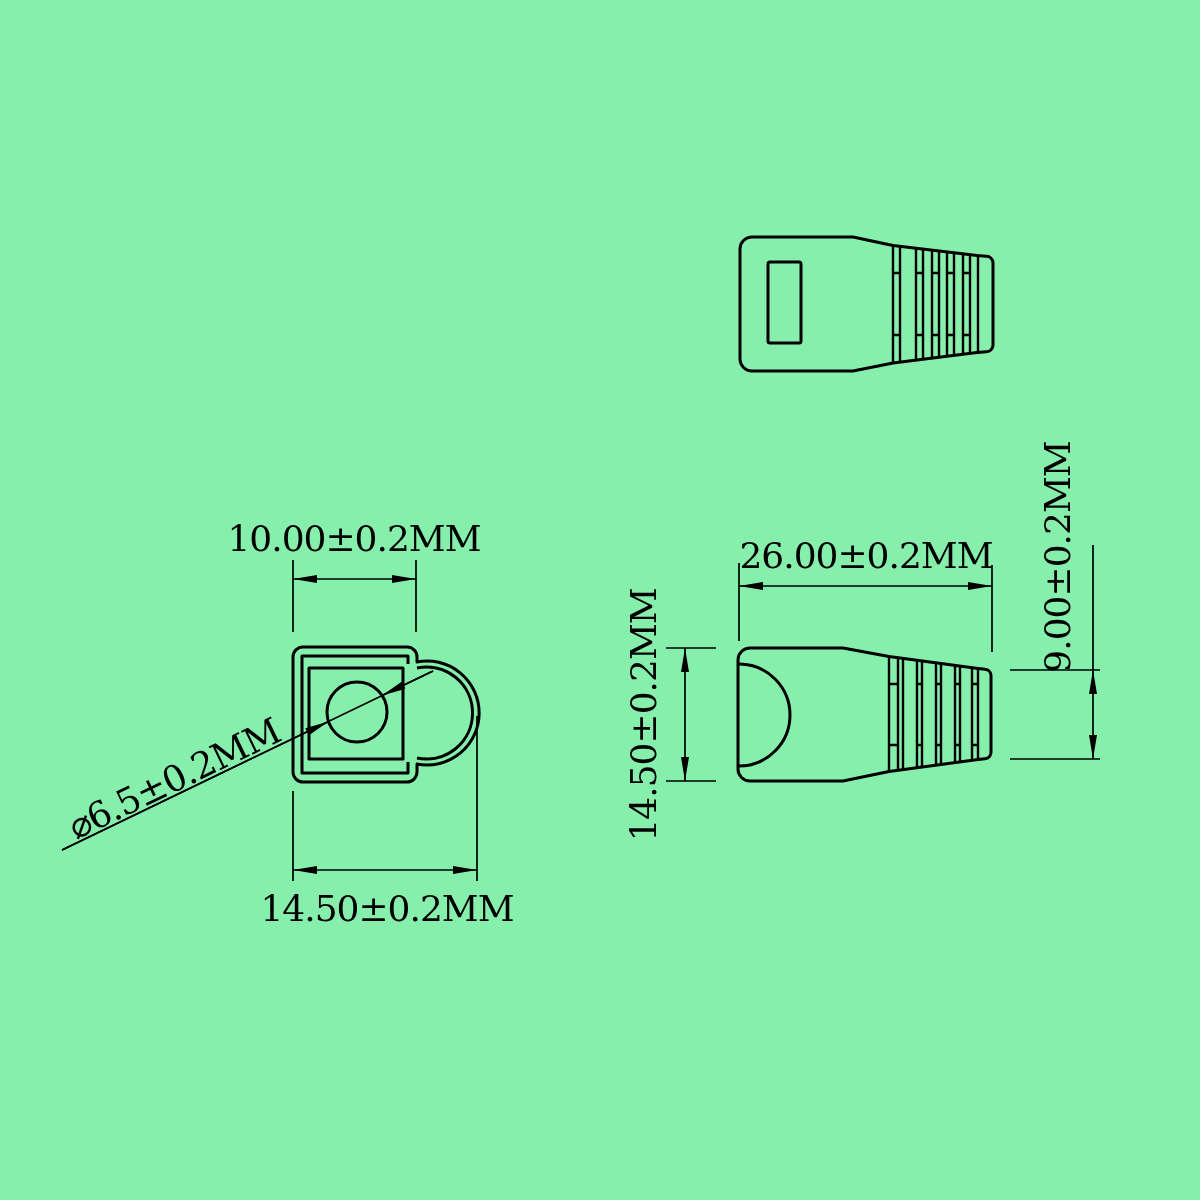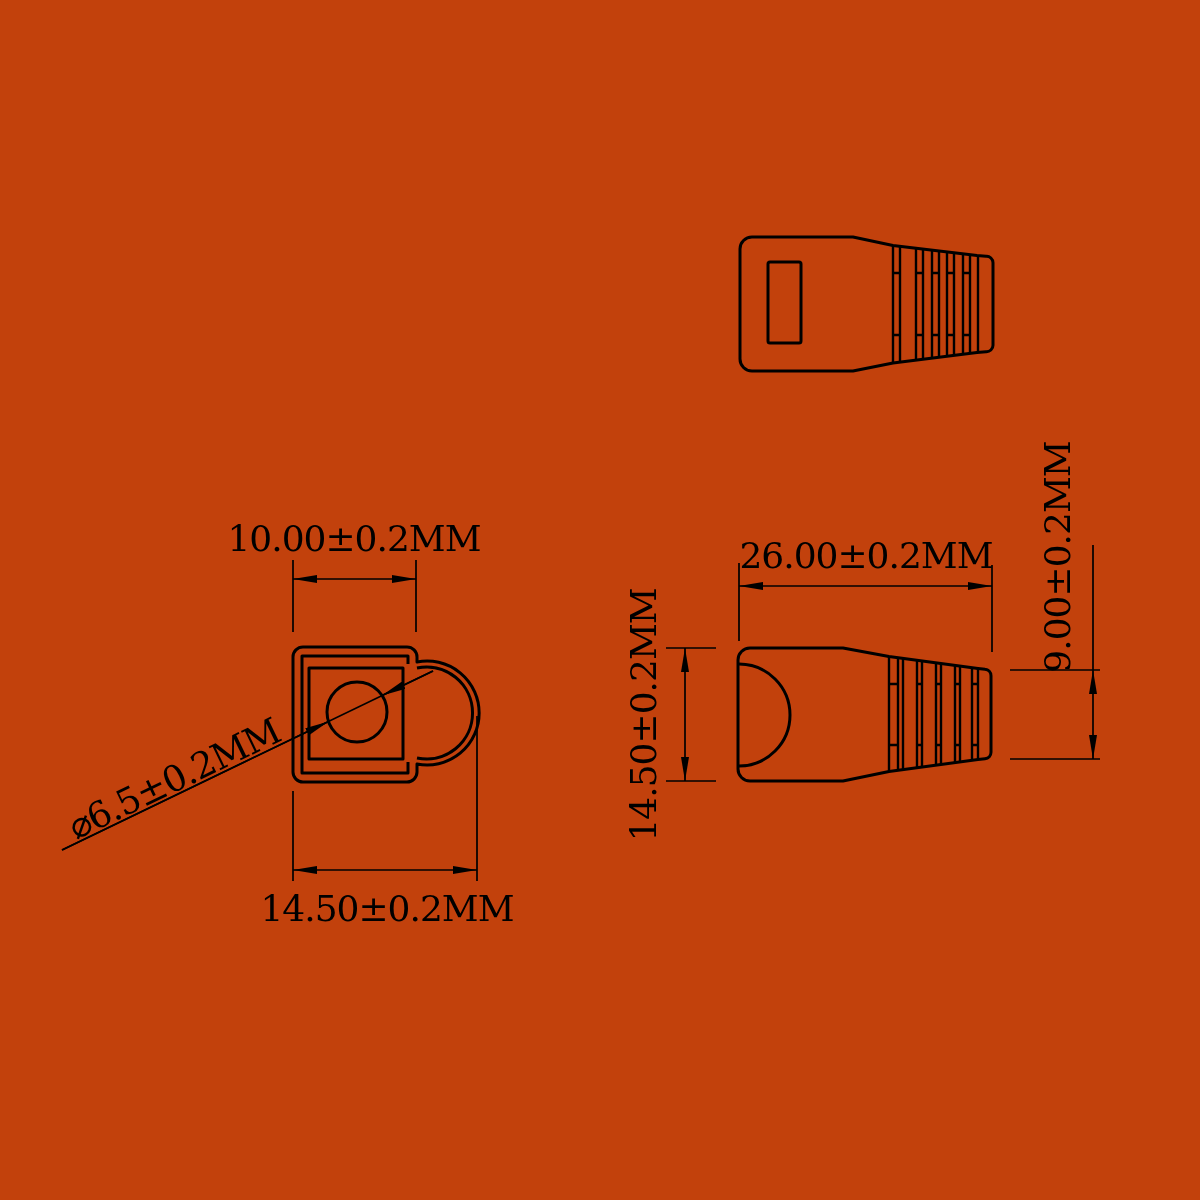--- a/index.html
+++ b/index.html
@@ -4,21 +4,21 @@
 <style>
   html, body {
     margin: 0;
     padding: 0;
     background: #ffffff;
   }
   .canvas {
     position: relative;
     width: 1200px;
     height: 1200px;
-    background: #c2410c;
+    background: #86efac;
     overflow: hidden;
   }
   svg { display: block; }
   .outline  { fill: none; stroke: #000; stroke-width: 3;   stroke-linejoin: round; }
   .detail   { fill: none; stroke: #000; stroke-width: 3;   stroke-linejoin: round; }
   .rib      { fill: none; stroke: #000; stroke-width: 2.4; }
   .tick     { fill: none; stroke: #000; stroke-width: 2.4; }
   .dimline  { fill: none; stroke: #000; stroke-width: 1.7; }
   .extline  { fill: none; stroke: #000; stroke-width: 1.7; }
   .dimtext  {

